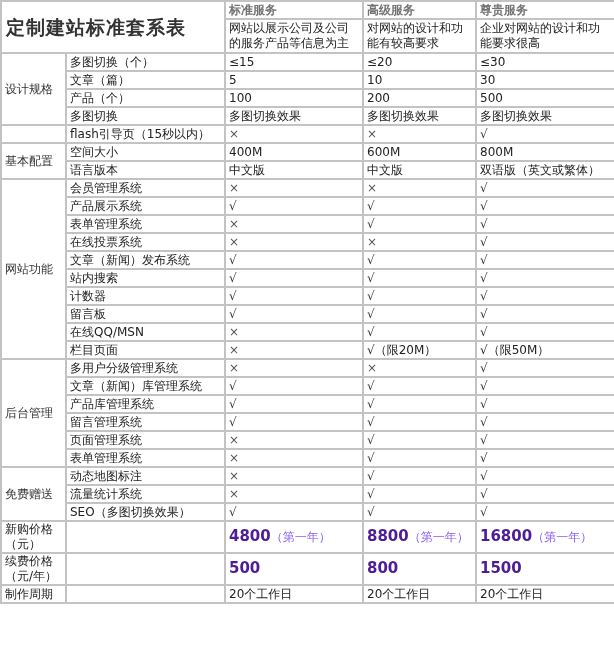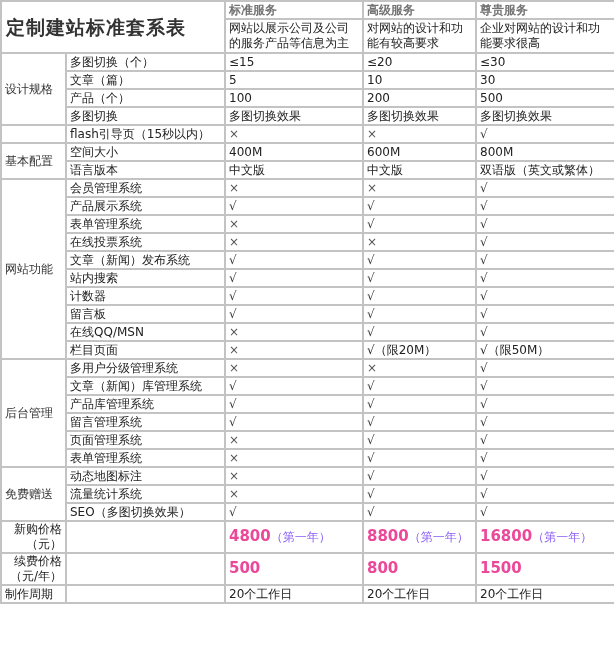--- a/index.html
+++ b/index.html
@@ -24,24 +24,24 @@
     .title-cell {
       font-size: 19px;
       font-weight: bold;
       color: #333333;
       letter-spacing: 1px;
       padding-left: 4px !important;
     }
     .tier-name { font-weight: bold; color: #737373; }
     .tier-desc { white-space: normal !important; line-height: 15px; padding-top:1px !important; padding-bottom:1px !important; }
     .cat-cell { color: #333; }
-    .price-val { color: #ec4899; font-weight: bold; font-size: 15px; }
+    .price-val { color: #4c1d95; font-weight: bold; font-size: 15px; }
     .price-note { font-size: 12px; color: #8b5cf6; }
     .price-row td { height: 30px; }
-    .price-label { white-space: normal !important; line-height: 15px; text-align: right; }
+    .price-label { white-space: normal !important; line-height: 15px; }
     .mark-x { color: #555; }
     .mark-check { color: #333; }
   </style>
 </head>
 <body>
 
 <table class="pkg">
   <colgroup>
     <col style="width:65px">
     <col style="width:159px">

